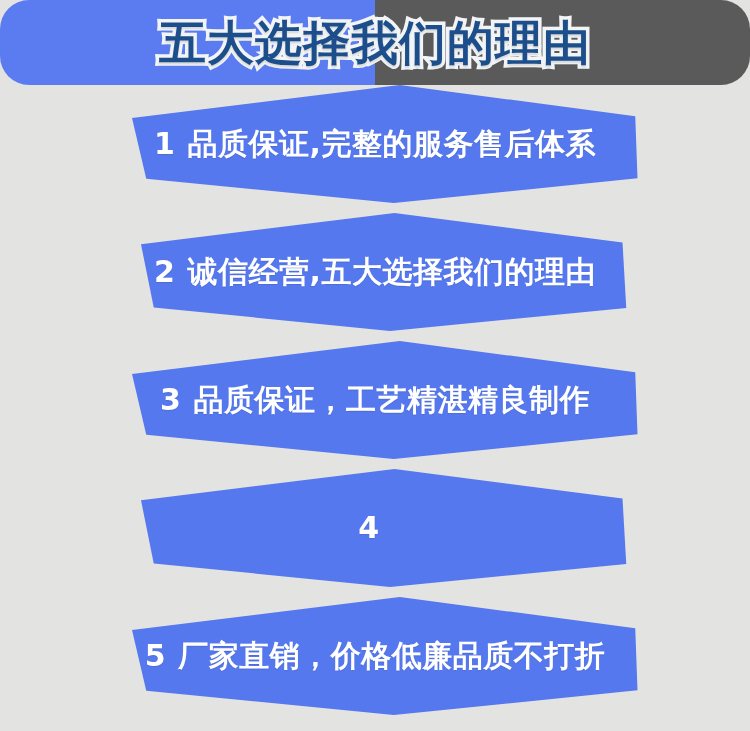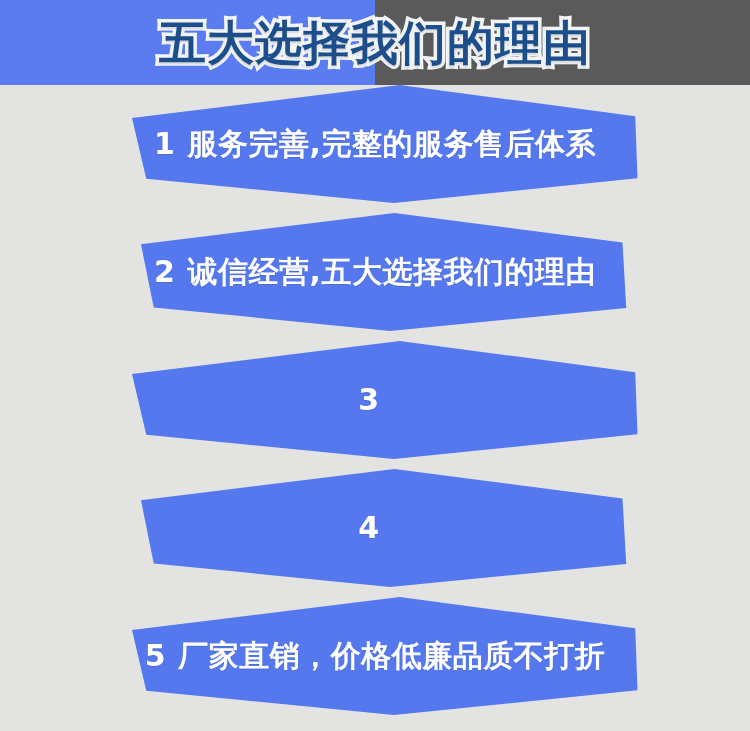--- a/index.html
+++ b/index.html
@@ -14,20 +14,21 @@
     overflow: hidden;
     position: relative;
   }
 
   
   .header {
     position: relative;
     width: 750px;
     height: 85px;
     overflow: hidden;
+    border-radius: 29px;
   }
   .header-bg-left {
     position: absolute;
     left: 0; top: 0;
     width: 375px; height: 85px;
     background: #5b7cf0;
   }
   .header-bg-right {
     position: absolute;
     left: 375px; top: 0;
@@ -130,36 +131,37 @@
   <div class="header-bg-right"></div>
   <div class="header-title">五大选择我们的理由</div>
 </div>
 
 <div class="banner-list">
 
   <div class="banner" style="top:0px;">
     <div class="banner-shape shape-wide"></div>
     <div class="banner-text">
       <span class="banner-index">1</span>
-      <span class="banner-label">服务完善,完整的服务售后体系</span>
+      <span class="banner-label">品质保证,完整的服务售后体系</span>
     </div>
   </div>
 
   <div class="banner" style="top:128px;">
     <div class="banner-shape shape-narrow"></div>
     <div class="banner-text">
       <span class="banner-index">2</span>
       <span class="banner-label">诚信经营,五大选择我们的理由</span>
     </div>
   </div>
 
   <div class="banner" style="top:256px;">
     <div class="banner-shape shape-wide"></div>
     <div class="banner-text">
       <span class="banner-index">3</span>
+      <span class="banner-label">品质保证，工艺精湛精良制作</span>
     </div>
   </div>
 
   <div class="banner" style="top:384px;">
     <div class="banner-shape shape-narrow"></div>
     <div class="banner-text">
       <span class="banner-index">4</span>
     </div>
   </div>
 

